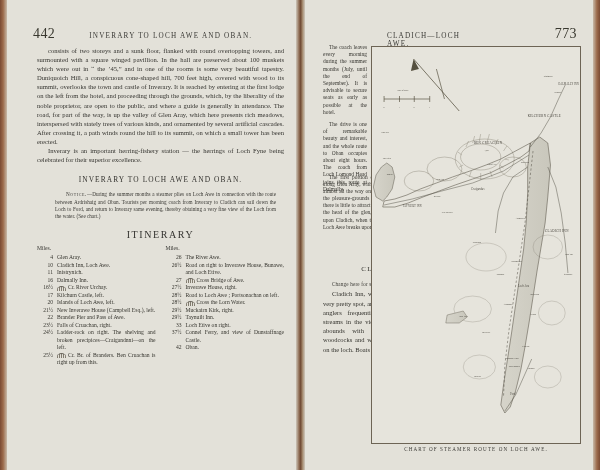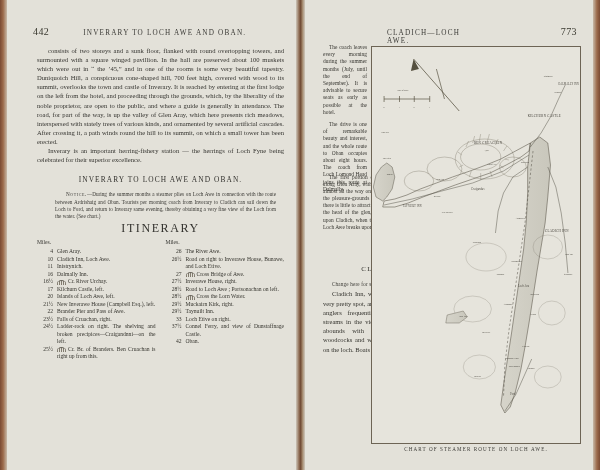--- a/index.html
+++ b/index.html
@@ -38,21 +38,21 @@
   .page-inner { position: absolute; inset: 0; }
 
   
   .running-head {
     position: absolute; top: 26px; left: 0; right: 0;
     display: flex; align-items: baseline;
     font-size: 7.4px; letter-spacing: 0.9px;
     color: #3b3a36;
   }
   .folio {
-    font-size: 10px; letter-spacing: 0.4px; color: #39382f;
+    font-size: 14px; letter-spacing: 0.4px; color: #39382f;
     font-family: "Liberation Serif", serif;
   }
   .head-title {
     font-variant: small-caps; text-transform: uppercase;
     font-size: 7.2px; letter-spacing: 1.2px; color: #3b3a36;
   }
   .left .running-head { padding: 0 22px 0 26px; justify-content: flex-start; gap: 34px; }
   .right .running-head { padding: 0 16px 0 20px; justify-content: flex-start; gap: 40px; }
 
   
@@ -79,22 +79,22 @@
     font-size: 5.2px; line-height: 7.2px;
     text-align: justify;
     margin: 0 0 9px 0;
     padding: 0 8px 0 18px;
     color: #3a3935;
     text-indent: -8px;
   }
   .notice .lead { font-variant: small-caps; letter-spacing: .6px; }
 
   .itin-title {
-    text-align: center; font-size: 12px; letter-spacing: 1.6px;
-    margin: 4px 0 5px 0; color: #34332f;
+    text-align: center; font-size: 10px; letter-spacing: 1.6px;
+    margin: 10px 0 5px 0; color: #34332f;
   }
   .itin-wrap { display: flex; gap: 10px; }
   .itin-col { width: 119px; }
   .miles-label { font-size: 5.6px; color: #3b3a36; margin-bottom: 1px; }
   .itin-row {
     display: flex; font-size: 5.6px; line-height: 7.5px; color: #36352f;
   }
   .itin-mile {
     width: 16px; text-align: right; flex: none; padding-right: 4px;
   }

